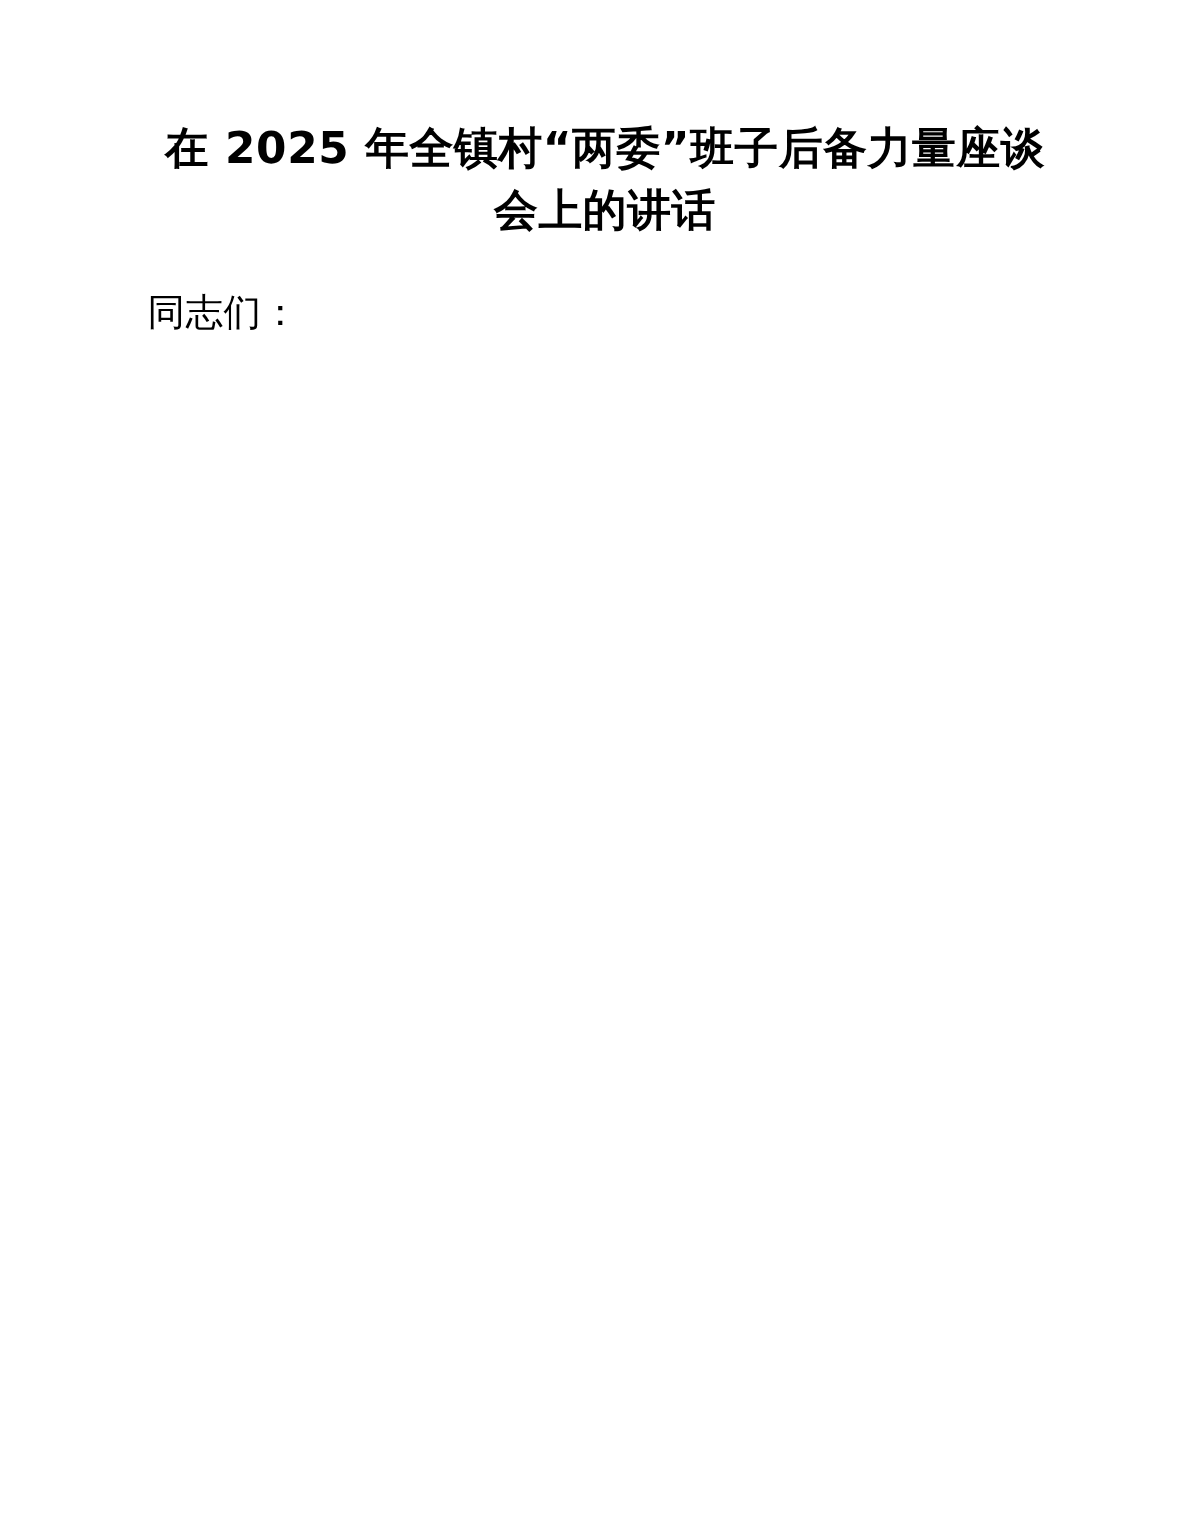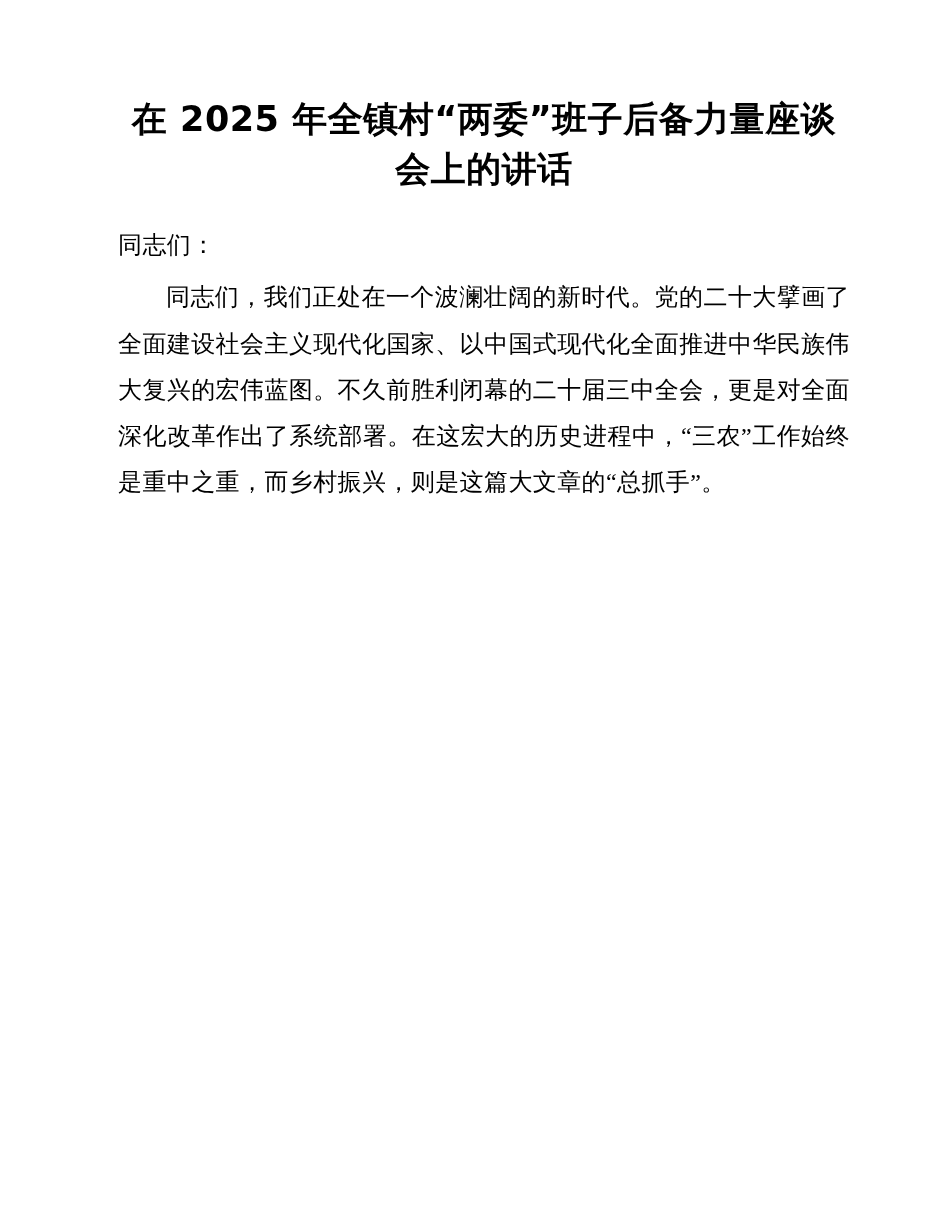--- a/index.html
+++ b/index.html
@@ -26,21 +26,21 @@
     font-weight: 700;
     font-size: 35px;
     line-height: 1.42;
     text-align: center;
     letter-spacing: 0.5px;
     margin: 0 0 28px 0;
     padding: 0 4px;
   }
   .para {
     font-family: "Liberation Serif", "DejaVu Serif", serif;
-    font-size: 24px;
+    font-size: 30px;
     line-height: 1.92;
     text-align: justify;
     text-justify: inter-ideograph;
     margin: 0 0 6px 0;
     letter-spacing: 0.4px;
   }
   .indent {
     text-indent: 2em;
   }
   .noindent {
@@ -52,15 +52,14 @@
 
 <div class="page">
 
   <h1 class="doc-title">在 2025 年全镇村“两委”班子后备力量座谈会上的讲话</h1>
 
   <p class="para noindent">同志们：</p>
 
 
 
 
-  <p class="para indent">同志们，我们正处在一个波澜壮阔的新时代。党的二十大擘画了全面建设社会主义现代化国家、以中国式现代化全面推进中华民族伟大复兴的宏伟蓝图。不久前胜利闭幕的二十届三中全会，更是对全面深化改革作出了系统部署。在这宏大的历史进程中，“三农”工作始终是重中之重，而乡村振兴，则是这篇大文章的“总抓手”。</p>
 
 </div>
 
 </body></html>

